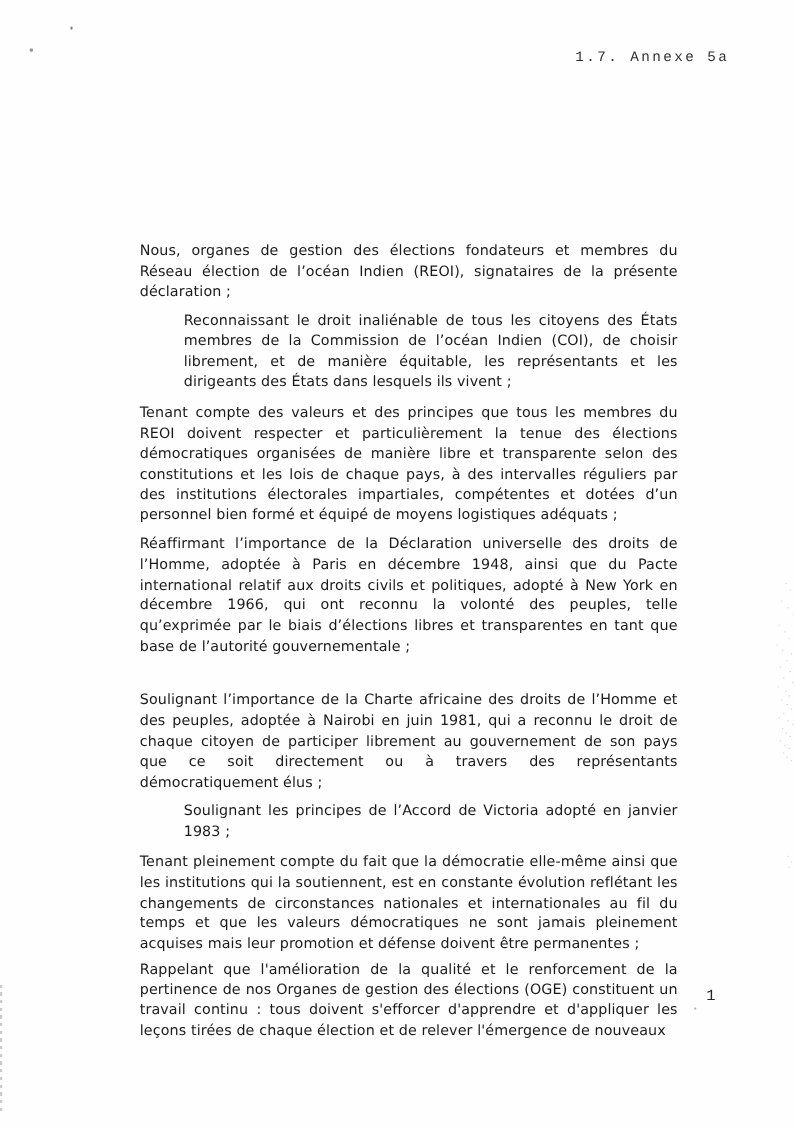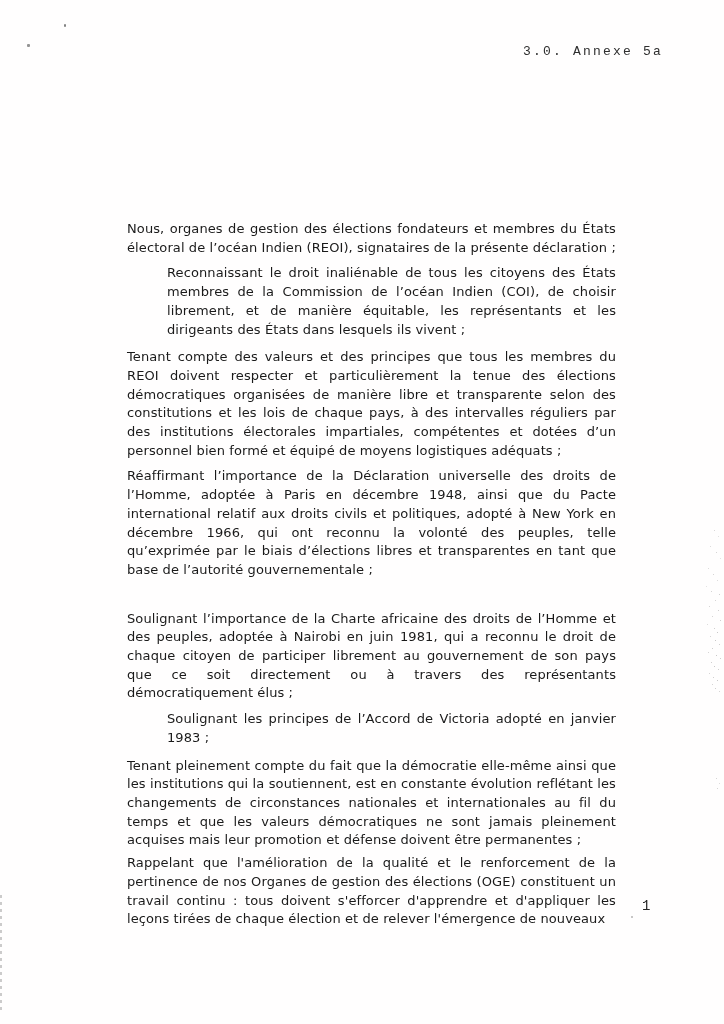--- a/index.html
+++ b/index.html
@@ -113,25 +113,25 @@
       rgba(70,70,70,.5) 0px, rgba(70,70,70,.5) 3px,
       transparent 3px, transparent 7px);
     opacity: .55;
   }
 </style>
 </head>
 <body>
 
 <div class="page">
 
-  <div class="annex">3.0. Annexe 5a</div>
+  <div class="annex">1.7. Annexe 5a</div>
 
 
   <div class="doc-body">
-    <p class="para mb-sm">Nous, organes de gestion des élections fondateurs et membres du États électoral de l’océan Indien (REOI), signataires de la présente déclaration ;</p>
+    <p class="para mb-sm">Nous, organes de gestion des élections fondateurs et membres du Réseau élection de l’océan Indien (REOI), signataires de la présente déclaration ;</p>
     <p class="para mb-md">Reconnaissant le droit inaliénable de tous les citoyens des États membres de la Commission de l’océan Indien (COI), de choisir librement, et de manière équitable, les représentants et les dirigeants des États dans lesquels ils vivent ;</p>
     <p class="para mb-sm">Tenant compte des valeurs et des principes que tous les membres du REOI doivent respecter et particulièrement la tenue des élections démocratiques organisées de manière libre et transparente selon des constitutions et les lois de chaque pays, à des intervalles réguliers par des institutions électorales impartiales, compétentes et dotées d’un personnel bien formé et équipé de moyens logistiques adéquats ;</p>
     <p class="para mb-lg">Réaffirmant l’importance de la Déclaration universelle des droits de l’Homme, adoptée à Paris en décembre 1948, ainsi que du Pacte international relatif aux droits civils et politiques, adopté à New York en décembre 1966, qui ont reconnu la volonté des peuples, telle qu’exprimée par le biais d’élections libres et transparentes en tant que base de l’autorité gouvernementale ;</p>
     <p class="para mb-sm">Soulignant l’importance de la Charte africaine des droits de l’Homme et des peuples, adoptée à Nairobi en juin 1981, qui a reconnu le droit de chaque citoyen de participer librement au gouvernement de son pays que ce soit directement ou à travers des représentants démocratiquement élus ;</p>
     <p class="para mb-md">Soulignant les principes de l’Accord de Victoria adopté en janvier 1983 ;</p>
     <p class="para mb-xs">Tenant pleinement compte du fait que la démocratie elle-même ainsi que les institutions qui la soutiennent, est en constante évolution reflétant les changements de circonstances nationales et internationales au fil du temps et que les valeurs démocratiques ne sont jamais pleinement acquises mais leur promotion et défense doivent être permanentes ;</p>
     <p class="para">Rappelant que l'amélioration de la qualité et le renforcement de la pertinence de nos Organes de gestion des élections (OGE) constituent un travail continu : tous doivent s'efforcer d'apprendre et d'appliquer les leçons tirées de chaque élection et de relever l'émergence de nouveaux</p>
   </div>
 
   <div class="pagenum">1</div>

